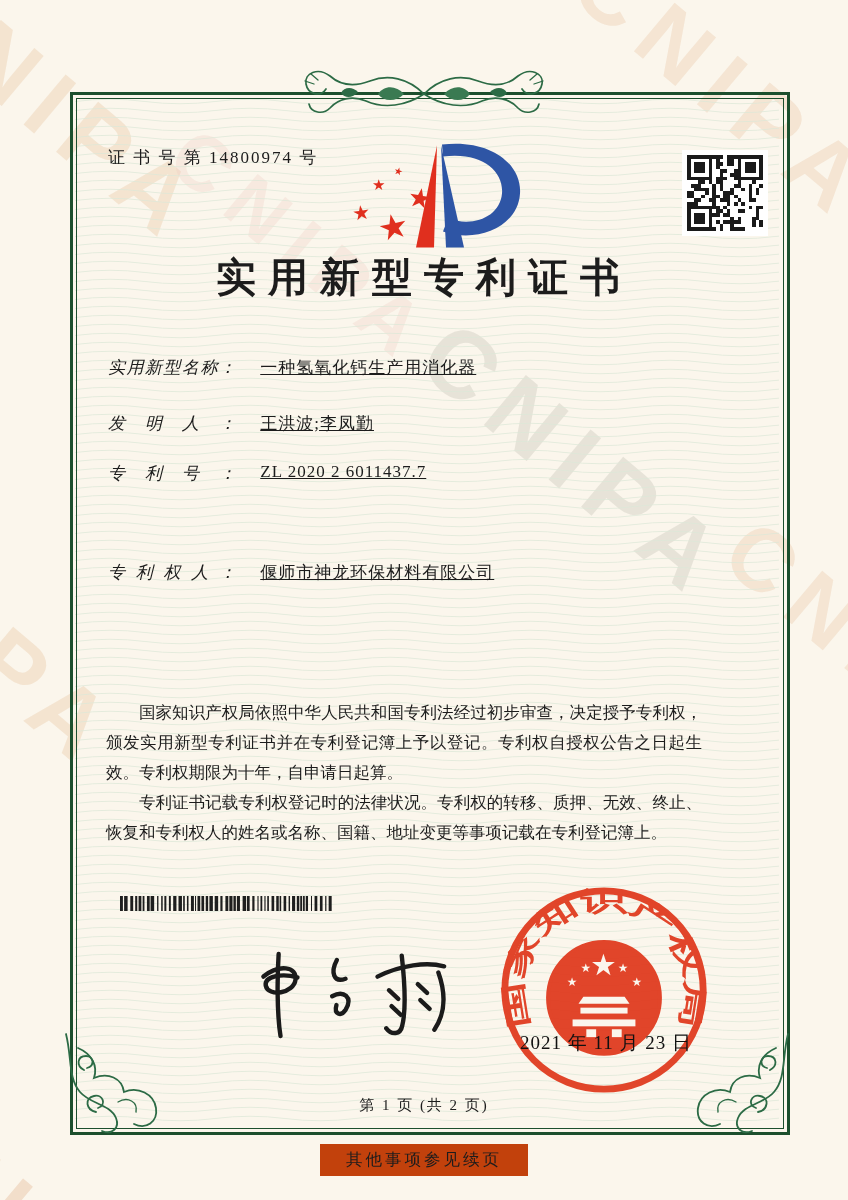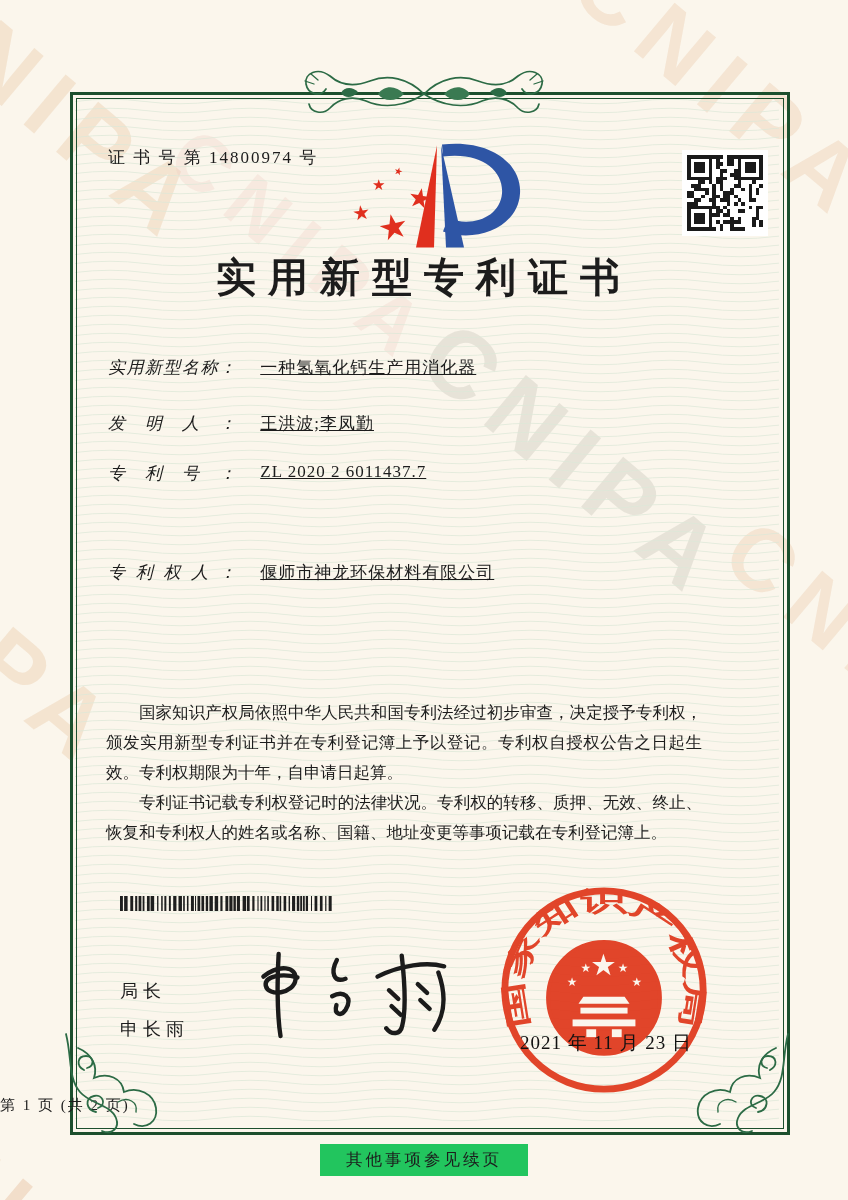--- a/index.html
+++ b/index.html
@@ -40,24 +40,24 @@
   .barcode{position:absolute;left:120px;top:896px;width:217px;height:15px;}
 
   .sig-block{position:absolute;left:120px;top:972px;font-family:"Liberation Sans",sans-serif;
              font-size:18px;letter-spacing:5px;line-height:38px;}
   .signature{position:absolute;left:252px;top:938px;width:200px;height:108px;transform:rotate(-2deg);}
 
   .seal{position:absolute;left:496px;top:882px;width:216px;height:216px;z-index:4;opacity:.93;}
   .seal-date{position:absolute;left:520px;top:1030px;width:210px;font-size:19px;color:#111;
              letter-spacing:1px;z-index:5;white-space:nowrap;}
 
-  .page-num{position:absolute;left:0;top:1096px;width:848px;text-align:left;font-size:15px;letter-spacing:2px;}
+  .page-num{position:absolute;left:0;top:1096px;width:848px;text-align:center;font-size:15px;letter-spacing:2px;}
 
   .note{position:absolute;left:0;top:1144px;width:848px;text-align:center;z-index:3;}
-  .note span{display:inline-block;background:#22c55e;padding:5px 26px;font-size:16.5px;letter-spacing:3px;}
+  .note span{display:inline-block;background:#c2410c;padding:5px 26px;font-size:16.5px;letter-spacing:3px;}
 
   .ornament{position:absolute;z-index:4;}
 </style>
 </head>
 <body>
 
 <div class="page">
 
   <div class="wm" style="left:-55px;top:-55px;font-size:95px;color:rgba(236,206,176,.45);transform:rotate(40deg);">CNIPA</div>
   <div class="wm" style="left:210px;top:110px;font-size:78px;color:rgba(240,202,192,.30);transform:rotate(40deg);">CNIPA</div>
@@ -419,24 +419,20 @@
         <rect x="180.21679886886855" y="0" width="1.9275765051599594" height="15" fill="#1e1e1e"></rect>
         <rect x="183.02065260303212" y="0" width="1.732461767224595" height="15" fill="#1e1e1e"></rect>
         <rect x="185.75007970947777" y="0" width="2.2754806588869543" height="15" fill="#1e1e1e"></rect>
         <rect x="190.98278099601163" y="0" width="1.0220499470364302" height="15" fill="#1e1e1e"></rect>
         <rect x="194.55829894077038" y="0" width="2.7621386411134154" height="15" fill="#1e1e1e"></rect>
         <rect x="199.91852280446335" y="0" width="2.6323335189837964" height="15" fill="#1e1e1e"></rect>
         <rect x="205.1615068282467" y="0" width="1.250827423390001" height="15" fill="#1e1e1e"></rect>
         <rect x="208.6467640929856" y="0" width="3.027206108393148" height="15" fill="#1e1e1e"></rect>
       </svg>
 
-    <div class="sig-block">
-      <div>局长</div>
-      <div>申长雨</div>
-    </div>
 
     <svg class="signature" viewBox="0 0 200 105">
       <g fill="none" stroke="#1b1b1b" stroke-width="4.4" stroke-linecap="round" stroke-linejoin="round">
         <path d="M28 12 C 26 32 24 70 27 94"></path>
         <path d="M12 34 C 28 22 46 25 44 38 C 42 52 16 55 14 43 C 13 34 30 31 46 36"></path>
         <path d="M86 20 C 79 32 82 43 94 39"></path>
         <path d="M80 56 C 92 50 101 58 93 70 C 88 77 81 74 84 65"></path>
         <path d="M126 38 C 150 27 176 25 193 30"></path>
         <path d="M151 18 C 153 44 153 74 149 88 C 147 97 138 97 133 90"></path>
         <path d="M137 52 l9 9 M166 47 l9 9 M139 68 l9 9 M168 63 l9 9"></path>

